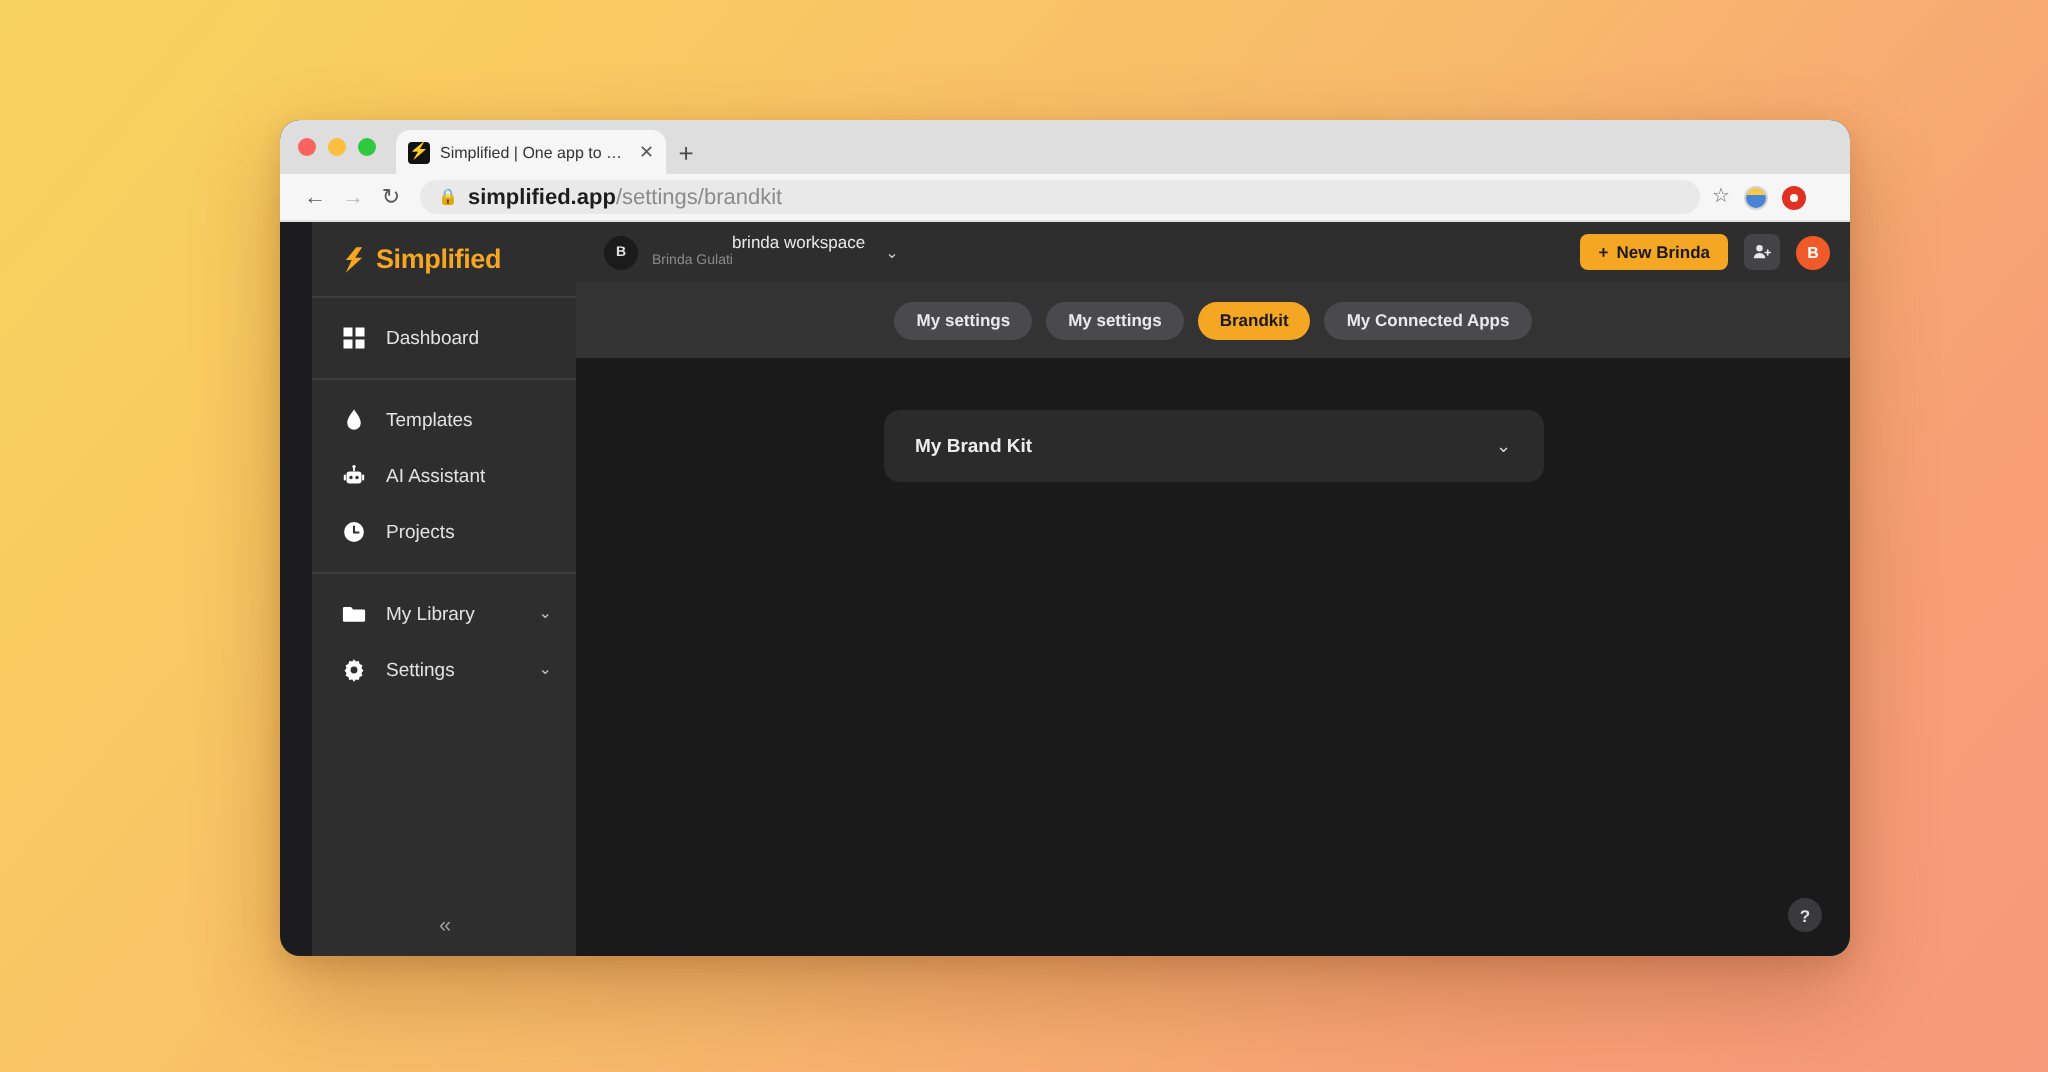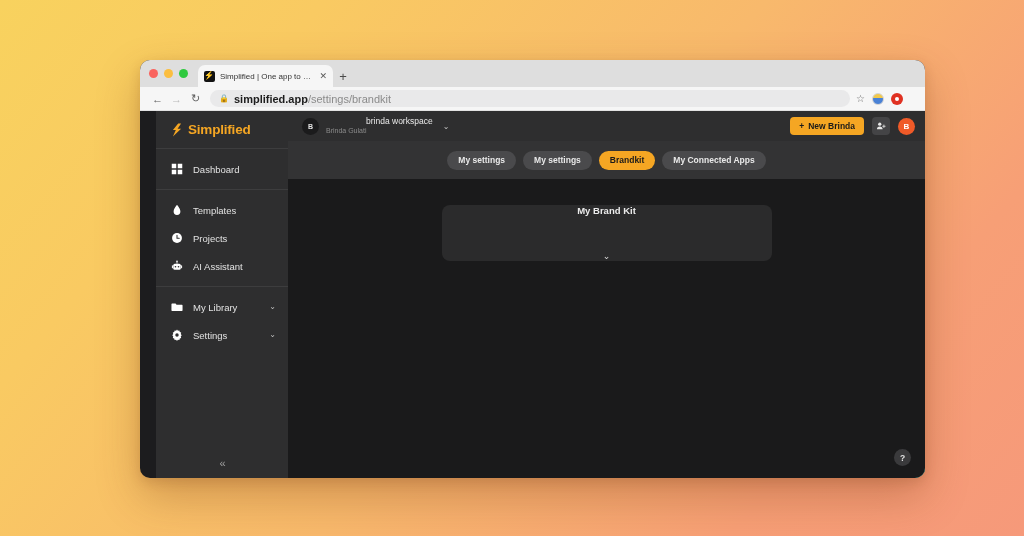--- a/index.html
+++ b/index.html
@@ -233,24 +233,23 @@
     flex: 1;
     padding: 26px 0 0 0;
     min-height: 0;
     position: relative;
   }
   .brandkit-card {
     width: 330px;
     margin: 0 auto;
     background: #2b2b2c;
     border-radius: 8px;
-    height: 56px;
+    height: 36px;
     display: flex; align-items: center;
     padding: 0 16px;
-    flex-direction: column;
   }
   .brandkit-title { color: #ececec; font-size: 9.5px; font-weight: 700; flex: 1; }
   .brandkit-caret { color: #dcdcdc; font-size: 9px; }
 
   .help-btn {
     position: absolute;
     right: 14px; bottom: 12px;
     width: 17px; height: 17px; border-radius: 50%;
     background: #3a3a3c; color: #e0e0e0;
     font-size: 8.5px; font-weight: 700;
@@ -326,40 +325,40 @@
           <span class="ic">
             <svg viewBox="0 0 16 16" width="12" height="12">
                 <path d="M8 1 C5 5 3.5 7.5 3.5 10 a4.5 4.5 0 0 0 9 0 C12.5 7.5 11 5 8 1 Z" fill="#fff"></path>
               </svg>
           </span>
           <span class="lbl">Templates</span>
         </div>
         <div class="nav-item">
           <span class="ic">
             <svg viewBox="0 0 16 16" width="12" height="12">
-                <circle cx="8" cy="8" r="6.6" fill="#fff"></circle>
-                <path d="M8 4.3 v4 h3" stroke="#2e2e2f" stroke-width="1.4" fill="none" stroke-linecap="round"></path>
-              </svg>
-          </span>
-          <span class="lbl">Projects</span>
-        </div>
-        <div class="nav-item">
-          <span class="ic">
-            <svg viewBox="0 0 16 16" width="12" height="12">
                 <rect x="3" y="5" width="10" height="8" rx="2" fill="#fff"></rect>
                 <rect x="7.4" y="1.8" width="1.2" height="3" fill="#fff"></rect>
                 <circle cx="8" cy="1.7" r="1.1" fill="#fff"></circle>
                 <circle cx="6" cy="9" r="1.1" fill="#2e2e2f"></circle>
                 <circle cx="10" cy="9" r="1.1" fill="#2e2e2f"></circle>
                 <rect x="1.2" y="7" width="1.4" height="4" rx="0.7" fill="#fff"></rect>
                 <rect x="13.4" y="7" width="1.4" height="4" rx="0.7" fill="#fff"></rect>
               </svg>
           </span>
           <span class="lbl">AI Assistant</span>
         </div>
+        <div class="nav-item">
+          <span class="ic">
+            <svg viewBox="0 0 16 16" width="12" height="12">
+                <circle cx="8" cy="8" r="6.6" fill="#fff"></circle>
+                <path d="M8 4.3 v4 h3" stroke="#2e2e2f" stroke-width="1.4" fill="none" stroke-linecap="round"></path>
+              </svg>
+          </span>
+          <span class="lbl">Projects</span>
+        </div>
       </div>
 
       <div class="nav-divider"></div>
 
       <div class="nav-group">
         <div class="nav-item">
           <span class="ic">
             <svg viewBox="0 0 16 16" width="12" height="12">
                 <path d="M1.5 3.4 h4.6 l1.3 1.6 h7.1 a0.9 0.9 0 0 1 0.9 0.9 v6.4 a0.9 0.9 0 0 1 -0.9 0.9 H1.5 a0.9 0.9 0 0 1 -0.9 -0.9 V4.3 a0.9 0.9 0 0 1 0.9 -0.9 Z" fill="#fff"></path>
               </svg>

